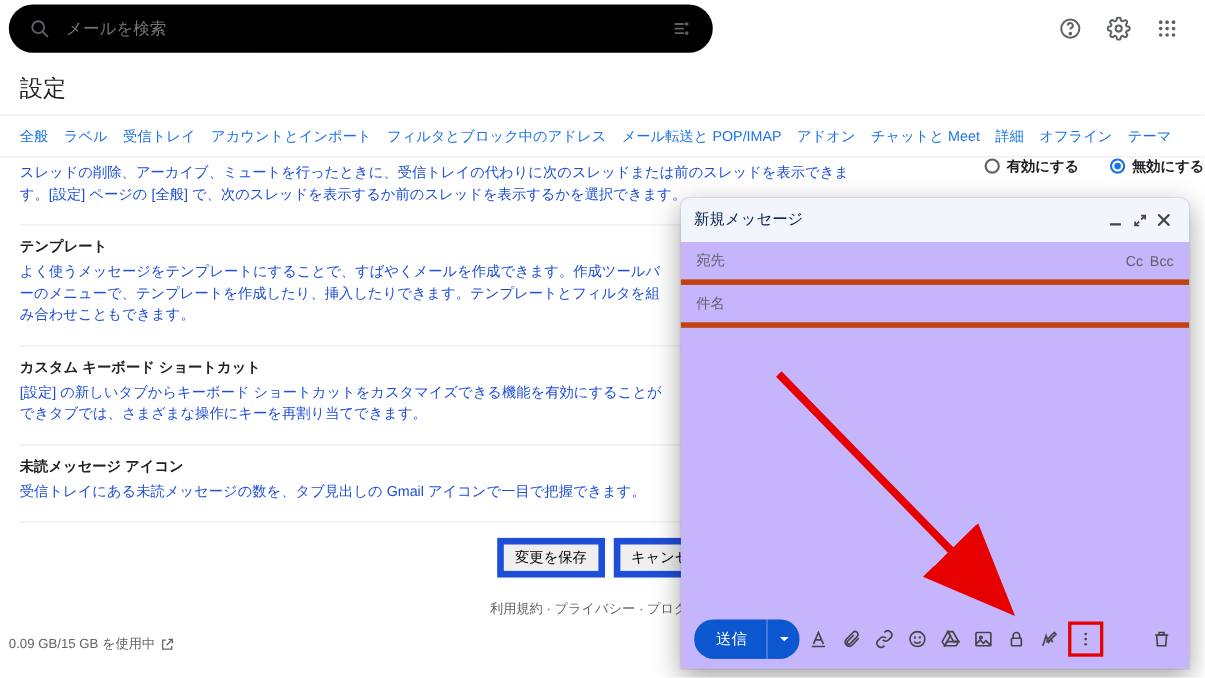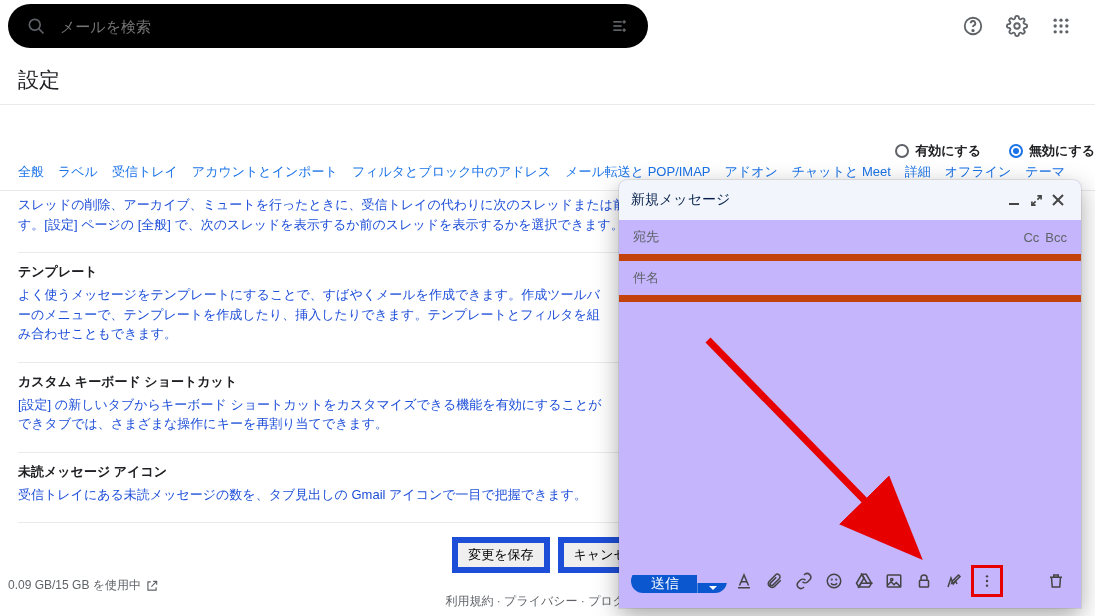--- a/index.html
+++ b/index.html
@@ -12,21 +12,21 @@
 .search-input { flex: 1; border: none; background: transparent; font-size: 15px; color: #5f6368; outline: none; padding: 0 4px; }
 .topbar-right { margin-left: auto; display: flex; align-items: center; gap: 4px; padding-right: 10px; }
 .topbar-right .icon-btn { width: 40px; height: 40px; display: flex; align-items: center; justify-content: center; border-radius: 50%; color: #5f6368; }
 
 
 .settings-title { font-size: 21px; font-weight: 400; padding: 14px 18px 10px; color: #202124; }
 hr.sep { border: none; border-top: 1px solid #e8eaed; }
 
 
 .tabs { display: flex; flex-wrap: wrap; gap: 14px; padding: 10px 18px 9px; font-size: 13px; color: #1a73e8; border-bottom: 1px solid #e8eaed; }
-.tab { cursor: pointer; color: #1a73e8; margin-top: 48px; }
+.tab { cursor: pointer; color: #1a73e8; }
 .tab.active { color: #1a73e8; font-weight: 500; }
 
 
 
 .settings-body { padding: 0 18px; position: relative; }
 .section { padding: 10px 0 18px; border-bottom: 1px solid #e8eaed; position: relative; }
 .section:last-of-type { border-bottom: none; }
 .sec-title { font-weight: 700; color: #202124; margin-bottom: 4px; }
 .sec-desc { color: #1d4ed8; line-height: 1.5; max-width: 780px; }
 
@@ -44,26 +44,26 @@
 
 .footer-links { text-align: center; font-size: 12px; color: #5f6368; padding: 10px 0 4px; }
 .footer-links span { color: #5f6368; }
 .storage { position: absolute; left: 8px; bottom: 22px; font-size: 12px; color: #5f6368; display: flex; align-items: center; gap: 4px; }
 
 
 .compose { position: absolute; right: 14px; bottom: 8px; width: 462px; height: 428px; background: #c4b5fd; box-shadow: 0 8px 24px rgba(0,0,0,.35), 0 0 0 1px rgba(0,0,0,.08); border-radius: 8px 8px 0 0; display: flex; flex-direction: column; }
 .compose-head { background: #f2f6fc; height: 40px; display: flex; align-items: center; padding: 0 12px; border-radius: 8px 8px 0 0; }
 .compose-title { font-size: 14px; color: #041e49; font-weight: 500; flex: 1; }
 .compose-head .hicon { width: 22px; height: 22px; display: flex; align-items: center; justify-content: center; color: #444; cursor: pointer; font-size: 13px; }
-.compose-field { display: flex; align-items: center; border-bottom: 7px solid #c2410c; padding: 8px 14px; font-size: 13px; color: #5f6368; }
+.compose-field { display: flex; align-items: center; border-bottom: 5px solid #c2410c; padding: 8px 14px; font-size: 13px; color: #5f6368; }
 .compose-field .flabel { color: #5f6368; }
 .compose-field .ccbcc { margin-left: auto; display: flex; gap: 6px; color: #5f6368; }
 .compose-body { flex: 1; }
 .compose-toolbar { height: 54px; display: flex; align-items: center; padding: 0 12px; gap: 4px; }
-.send-group { display: flex; border-radius: 18px; overflow: hidden; height: 24px; align-items: flex-end; }
+.send-group { display: flex; border-radius: 18px; overflow: hidden; height: 36px; }
 .send-btn { background: #0b57d0; color: #fff; border: none; padding: 0 18px 0 20px; font-size: 14px; font-weight: 500; cursor: pointer; }
 .send-more { background: #0b57d0; color: #fff; border: none; width: 30px; display: flex; align-items: center; justify-content: center; border-left: 1px solid rgba(255,255,255,.3); cursor: pointer; }
 .tb-icon { width: 26px; height: 36px; display: flex; align-items: center; justify-content: center; color: #444; cursor: pointer; }
 .tb-sep { flex: 1; }
 .more-box { border: 3px solid #e60000; width: 32px; height: 32px; display: flex; align-items: center; justify-content: center; }
 
 
 .arrow-svg { position: absolute; right: 20px; bottom: 18px; pointer-events: none; }
 
 svg { display: block; }

